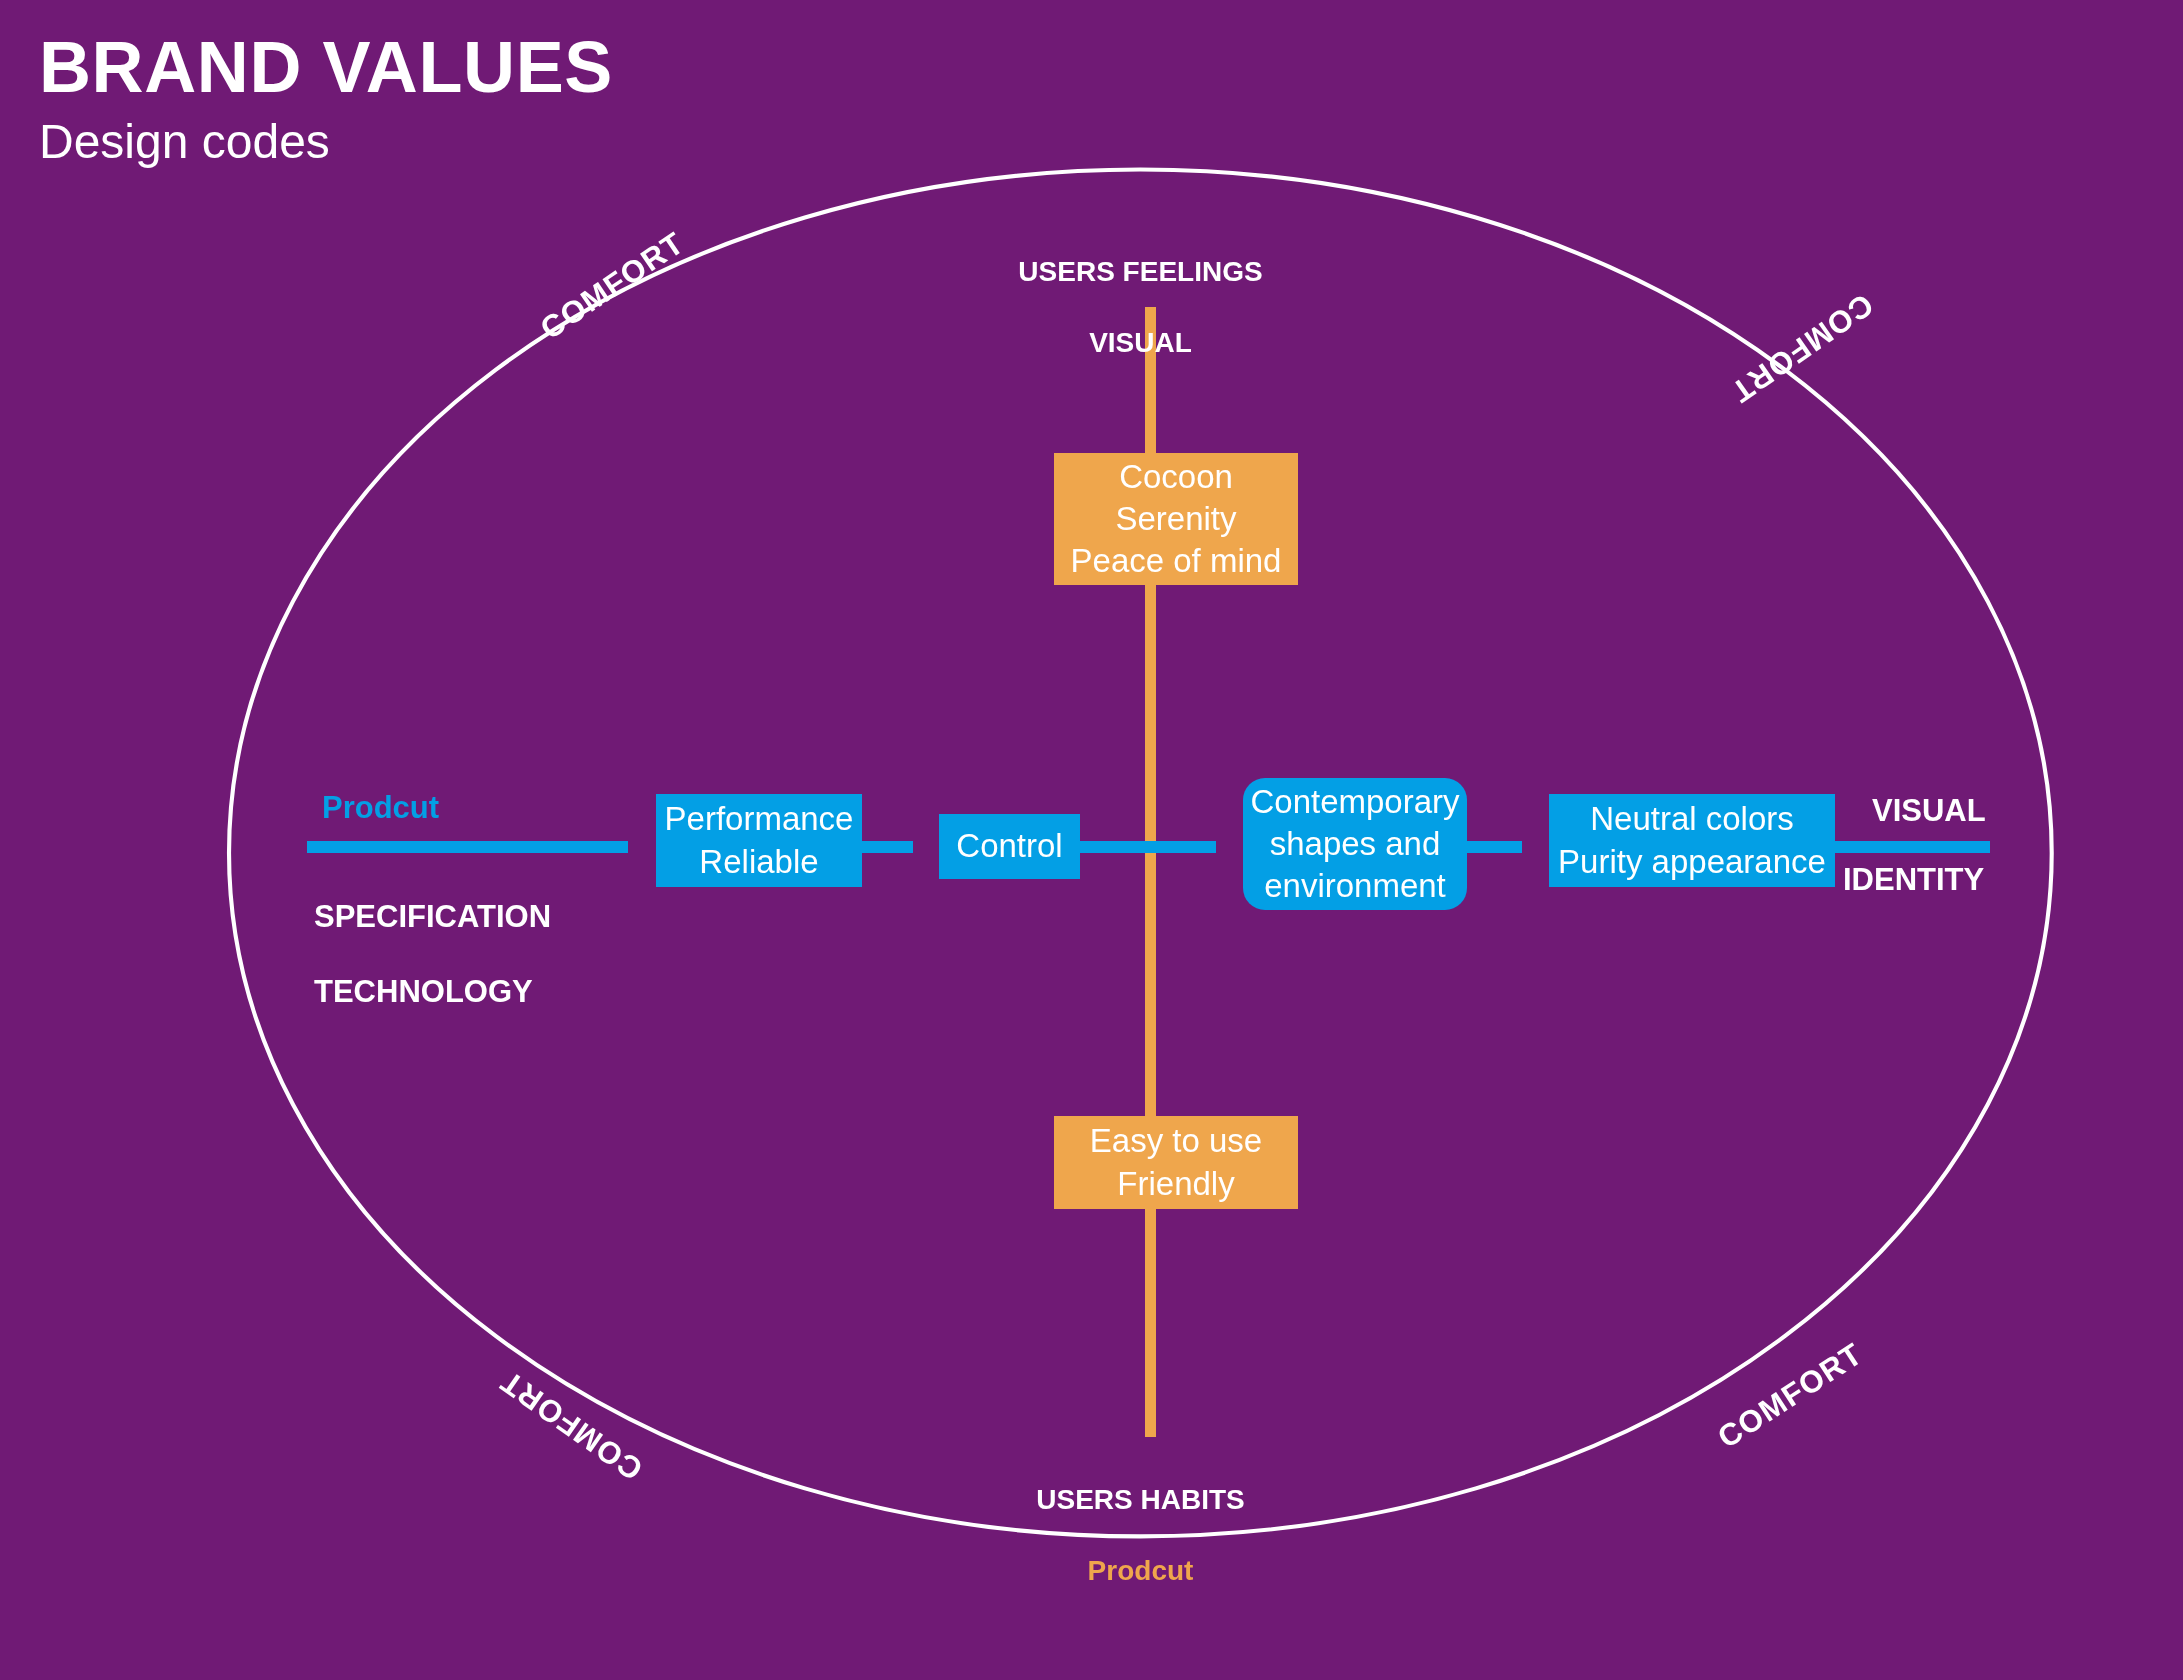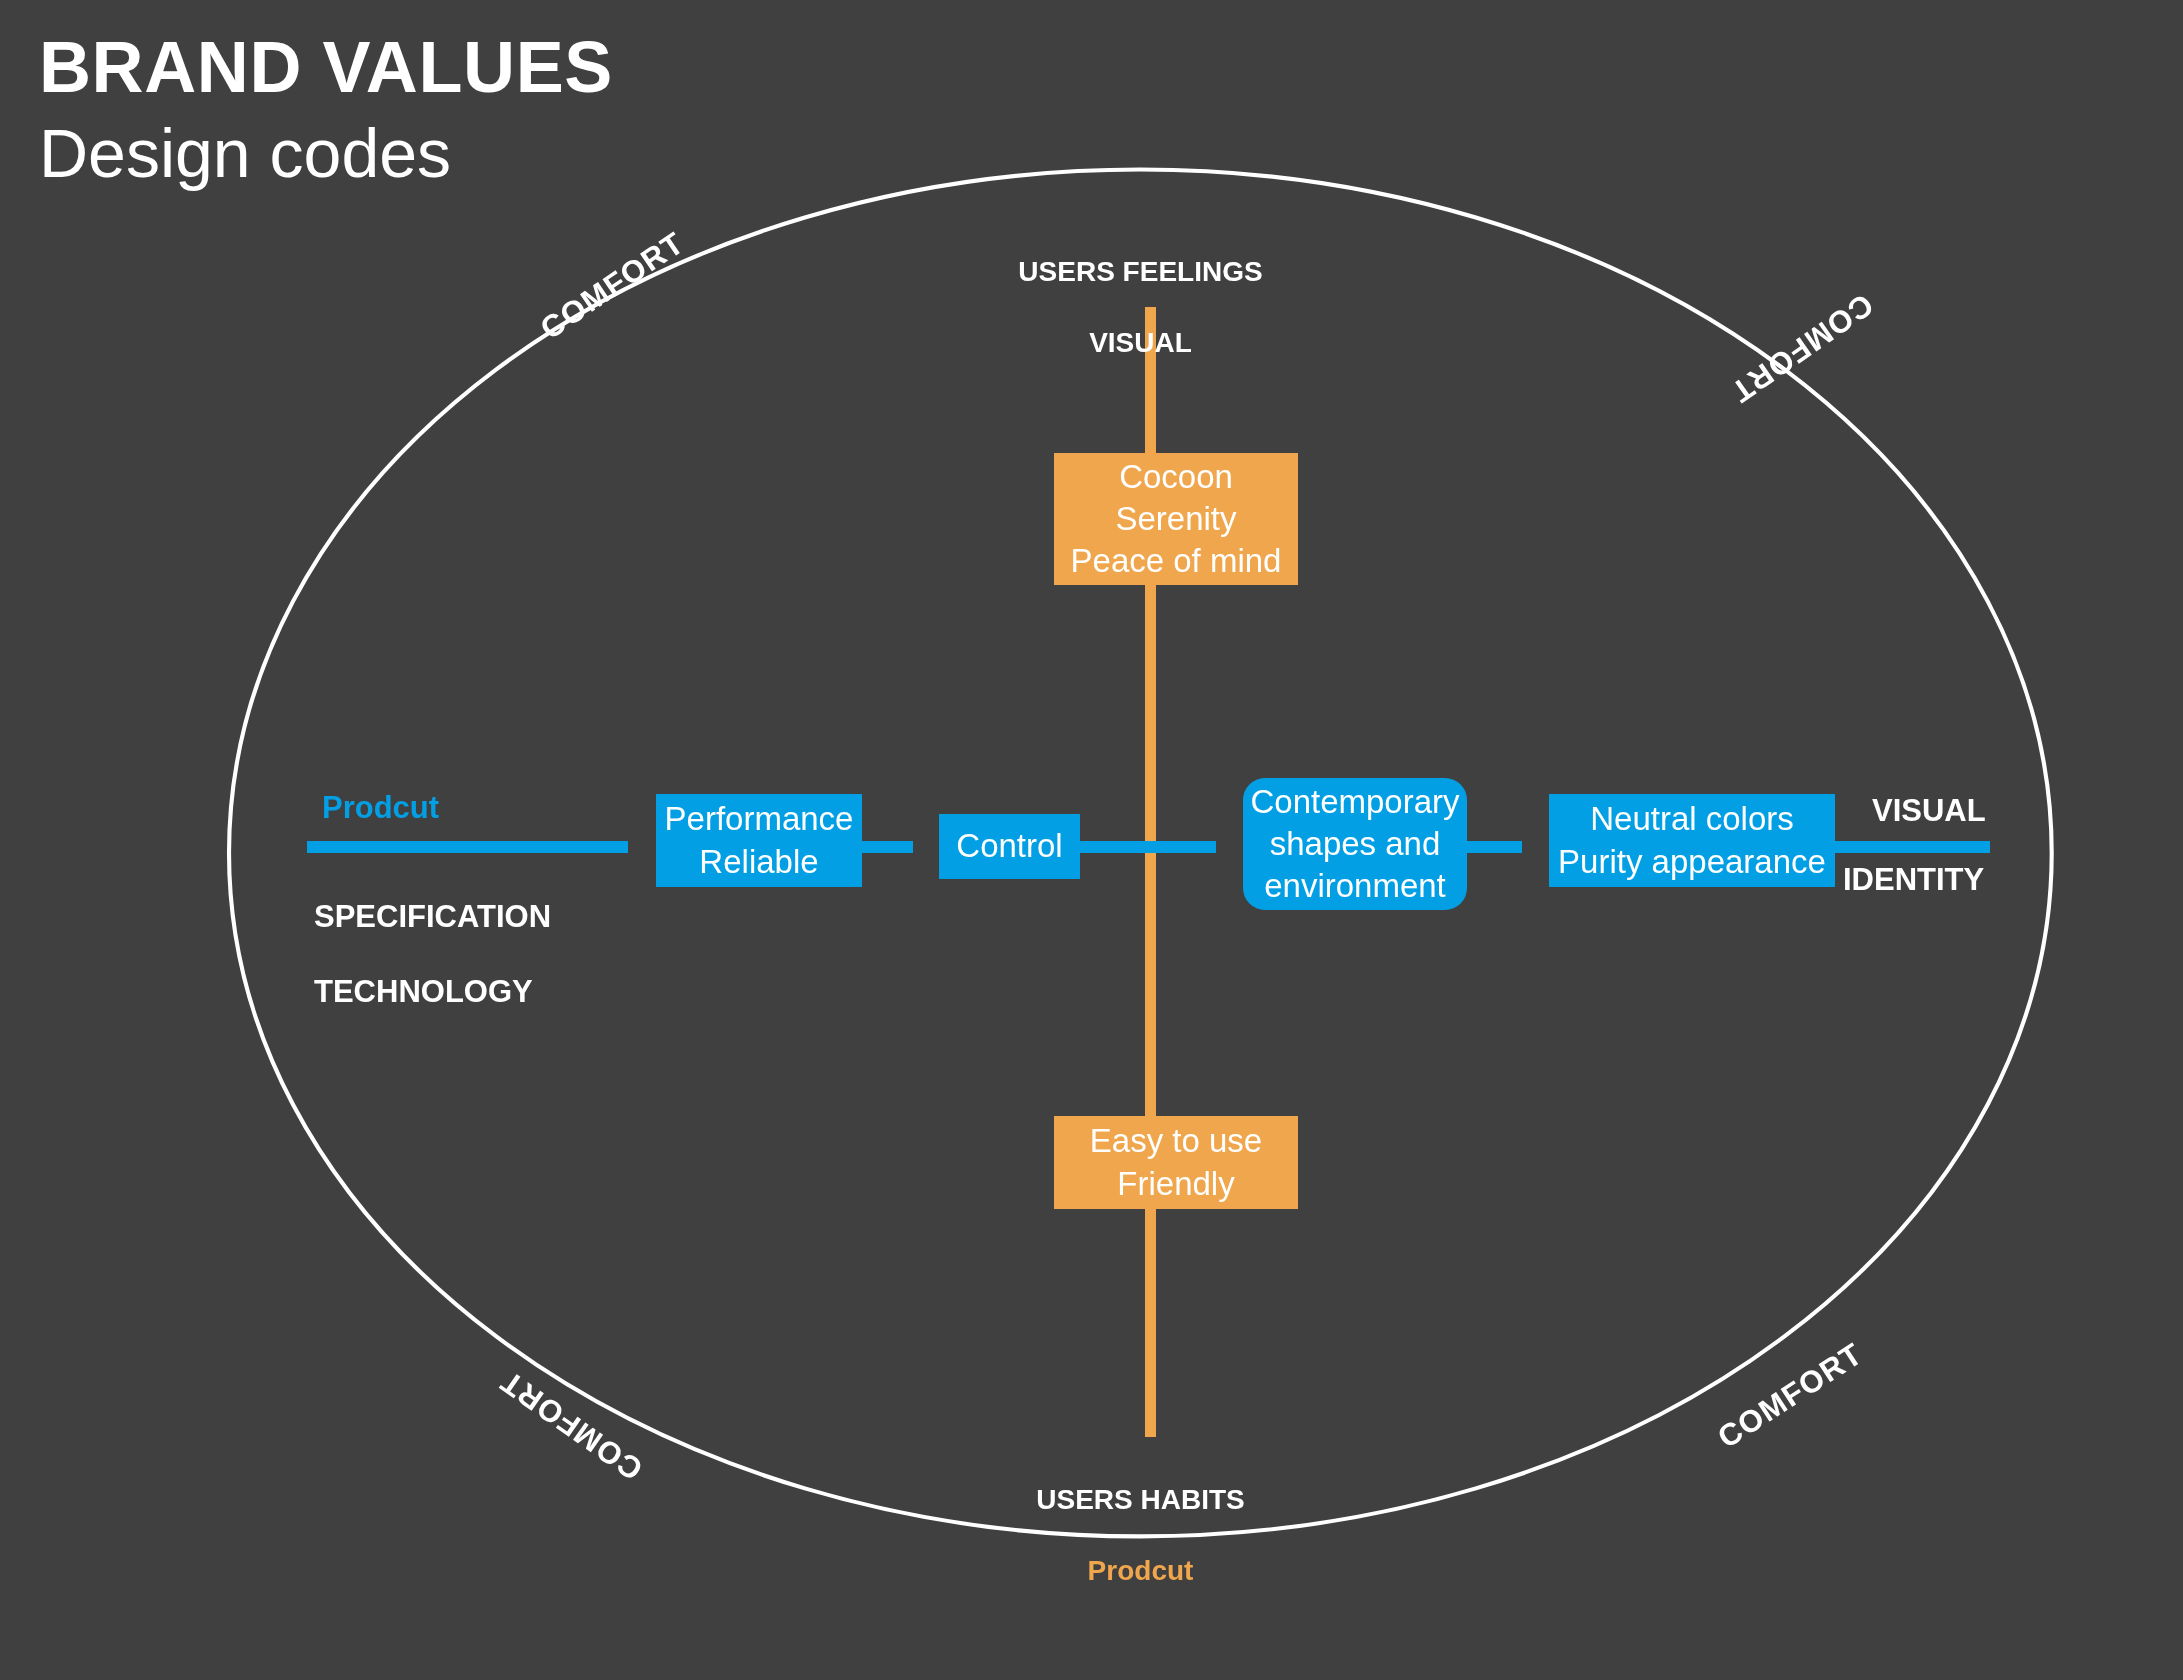--- a/index.html
+++ b/index.html
@@ -7,21 +7,21 @@
     padding: 0;
     background: #03293a;
   }
   body {
     font-family: "Liberation Sans", sans-serif;
   }
   #stage {
     position: relative;
     width: 2183px;
     height: 1680px;
-    background: #404040;
+    background: #701a75;
     overflow: hidden;
   }
   #ellipse-svg {
     position: absolute;
     left: 0; top: 0;
     width: 2183px;
     height: 1680px;
   }
 
   
@@ -33,21 +33,21 @@
   }
   #brand-title {
     font-size: 72px;
     font-weight: bold;
     color: #ffffff;
     letter-spacing: 0.6px;
     line-height: 1.02;
     white-space: nowrap;
   }
   #brand-subtitle {
-    font-size: 68px;
+    font-size: 48px;
     font-weight: 300;
     color: #ffffff;
     line-height: 1.2;
     margin-top: 8.2px;
     white-space: nowrap;
   }
 
   
   .axis-line-h {
     position: absolute;

